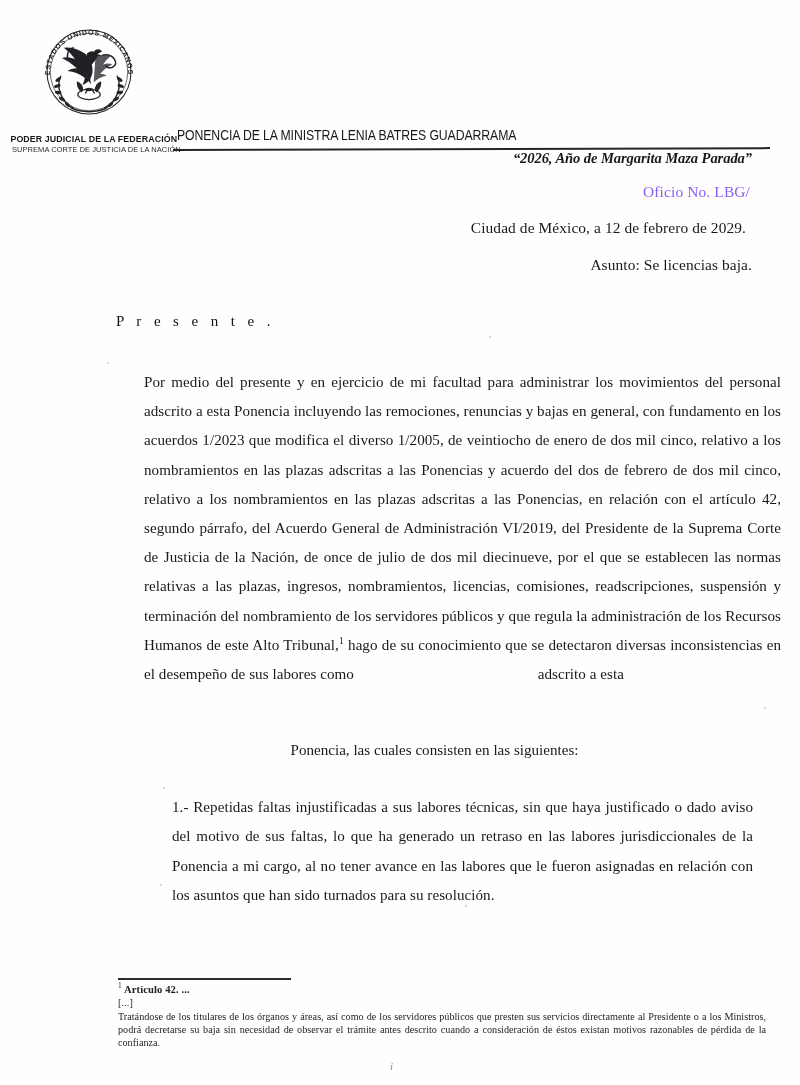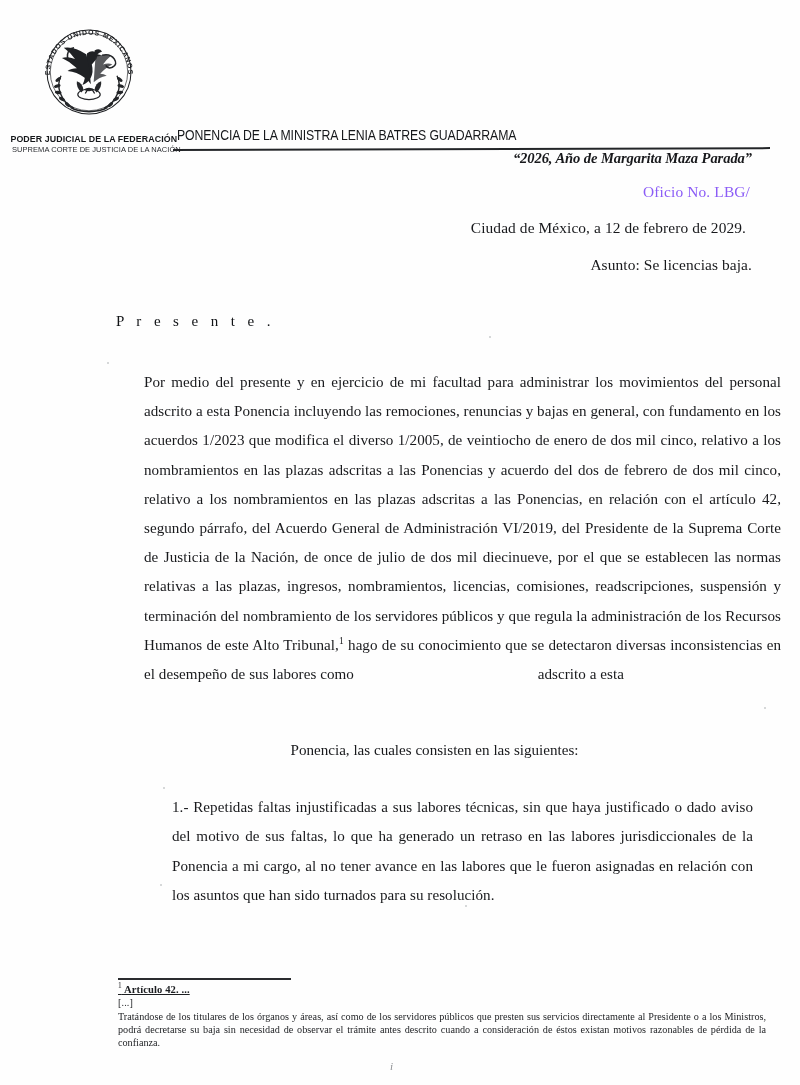--- a/index.html
+++ b/index.html
@@ -195,21 +195,20 @@
     line-height: 13.3px;
     color: #1c1e21;
     text-align: justify;
     text-justify: inter-word;
   }
   .fn-head {
     font-weight: bold;
     font-size: 10.6px;
     display: block;
     letter-spacing: 0.1px;
-    text-decoration: underline;
   }
   .fn-head sup {
     font-size: 7.4px;
     vertical-align: super;
     line-height: 0;
     font-weight: normal;
   }
   .fn-ellipsis {
     display: block;
     letter-spacing: 0.1px;

